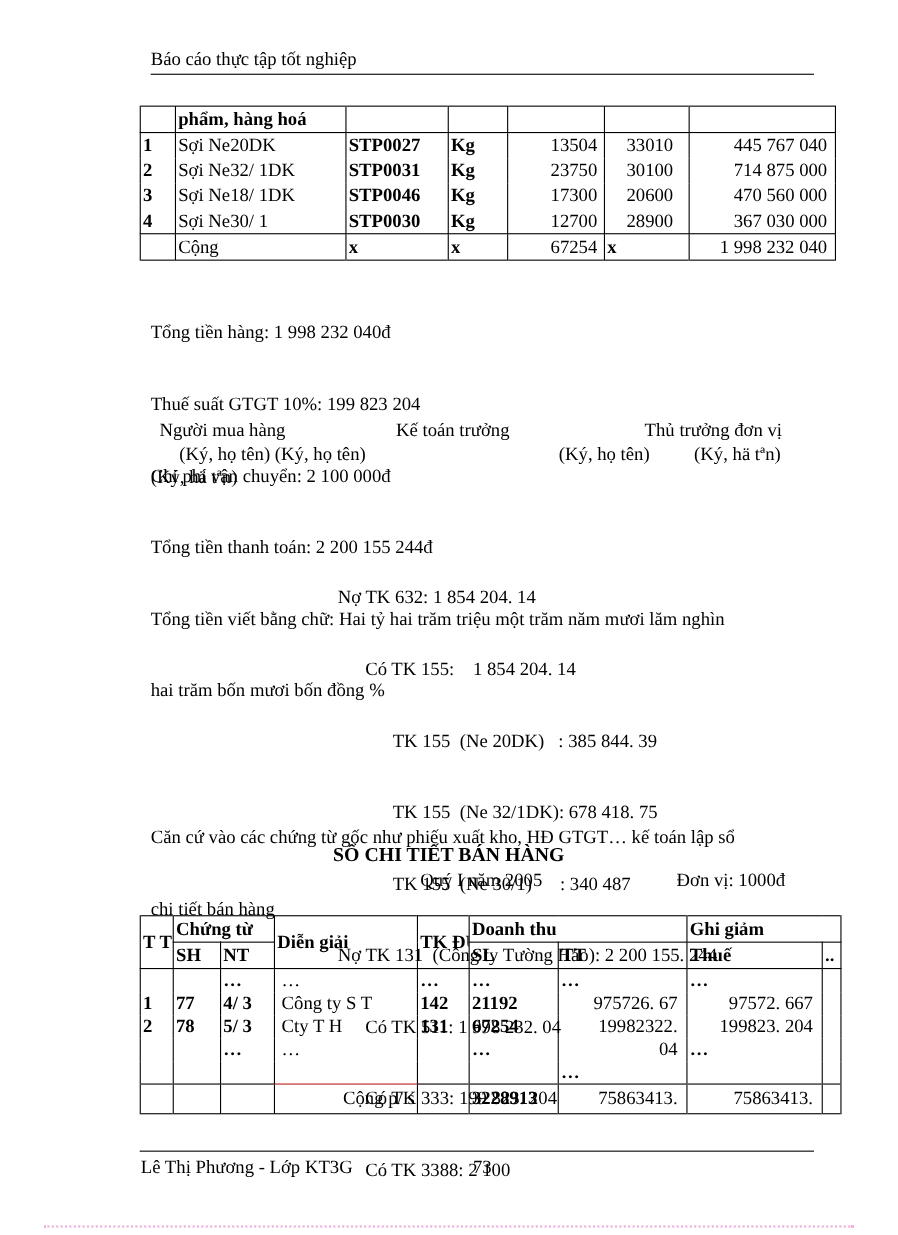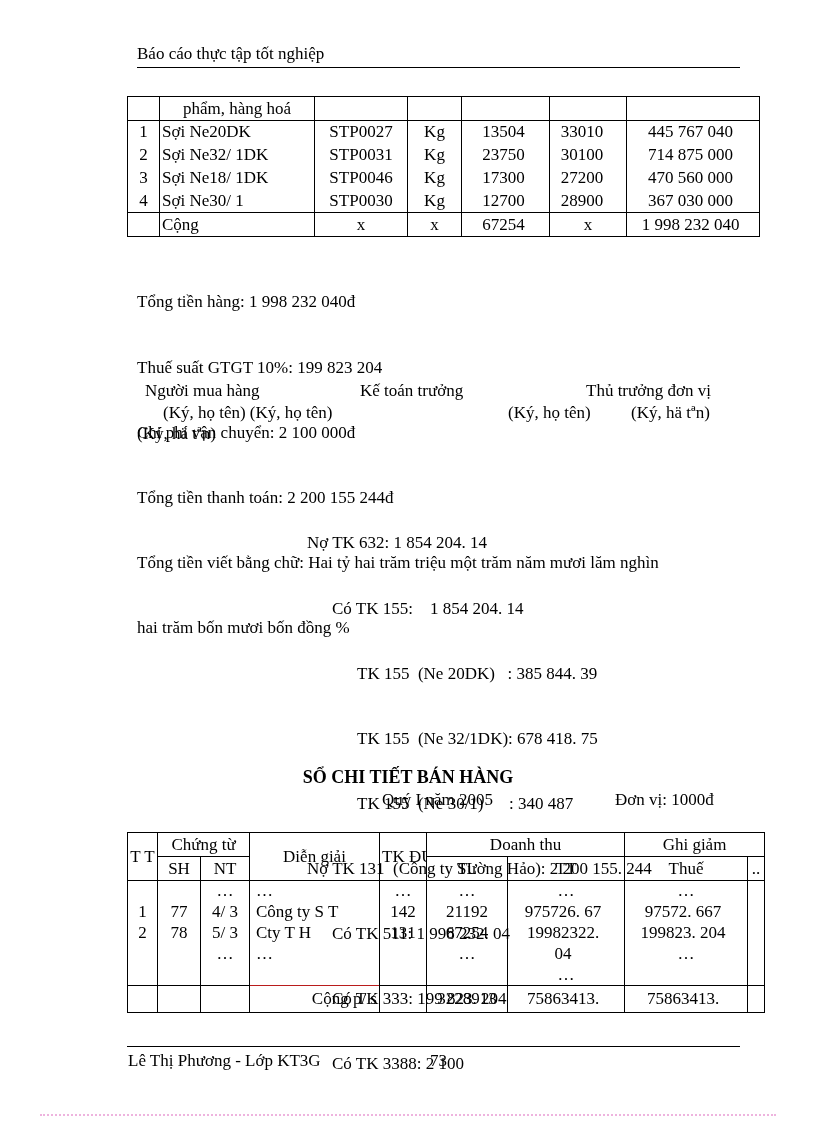--- a/index.html
+++ b/index.html
@@ -8,23 +8,23 @@
   .abs{position:absolute;}
 
   
   .doc-header{top:44px;left:137px;width:603px;border-bottom:1px solid #000;padding-bottom:3px;}
 
   
   table.grid{border-collapse:collapse;table-layout:fixed;border:1px solid #000;}
   table.grid td{border-left:1px solid #000;border-right:1px solid #000;padding:0 2px;
                 overflow:hidden;white-space:nowrap;font-size:17px;vertical-align:middle;}
   table.grid tr.rule td{border-bottom:1px solid #000;}
-  td.c{text-align:center;}
+  td.c{text-align:left;font-weight:bold;}
   td.l{text-align:left;padding-left:8px;}
-  td.r{text-align:center;}
+  td.r{text-align:right;}
   td.bb{border-bottom:1px solid #000;}
 
   
   .t1{top:96px;left:127px;width:633px;}
   .t1 tr{height:23px;}
   .t1 tr.h{height:24px;}
   .t1 td.qty{padding-right:6px;}
   .t1 td.price{padding-right:14px;margin-top:10px;}
   .t1 td.amount{padding-right:7px;}
 
@@ -110,21 +110,21 @@
       <td class="r qty">23750</td>
       <td class="r price">30100</td>
       <td class="r amount">714 875 000</td>
     </tr>
     <tr>
       <td class="c">3</td>
       <td class="l">Sợi Ne18/ 1DK</td>
       <td class="c">STP0046</td>
       <td class="c">Kg</td>
       <td class="r qty">17300</td>
-      <td class="r price">27200</td>
+      <td class="r price">20600</td>
       <td class="r amount">470 560 000</td>
     </tr>
     <tr class="rule">
       <td class="c">4</td>
       <td class="l">Sợi Ne30/ 1</td>
       <td class="c">STP0030</td>
       <td class="c">Kg</td>
       <td class="r qty">12700</td>
       <td class="r price">28900</td>
       <td class="r amount">367 030 000</td>
@@ -164,20 +164,24 @@
     <div class="e2">Có TK 155:    1 854 204. 14</div>
     <div class="e3">TK 155  (Ne 20DK)   : 385 844. 39</div>
     <div class="e3">TK 155  (Ne 32/1DK): 678 418. 75</div>
     <div class="e3">TK 155  (Ne 30/1)      : 340 487</div>
     <div class="e1">Nợ TK 131  (Công ty Tường Hảo): 2 200 155. 244</div>
     <div class="e2">Có TK 511: 1 998 232. 04</div>
     <div class="e2">Có TK 333: 199 823. 204</div>
     <div class="e2">Có TK 3388: 2 100</div>
   </div>
 
+  <div class="abs para note2">
+    <div>Căn cứ vào các chứng từ gốc như phiếu xuất kho, HĐ GTGT… kế toán lập sổ</div>
+    <div>chi tiết bán hàng</div>
+  </div>
 
   <div class="abs sect-title">SỔ CHI TIẾT BÁN HÀNG</div>
   <div class="abs sect-period">Quý I năm 2005</div>
   <div class="abs sect-unit">Đơn vị: 1000đ</div>
 
   <table class="abs grid t2">
     <colgroup>
       <col style="width:30px">
         <col style="width:43px">
         <col style="width:49px">

